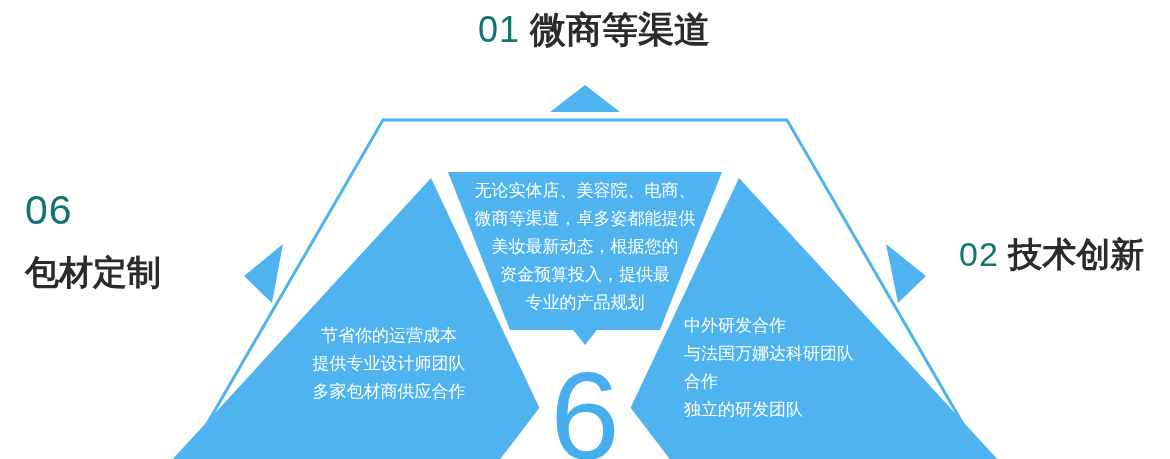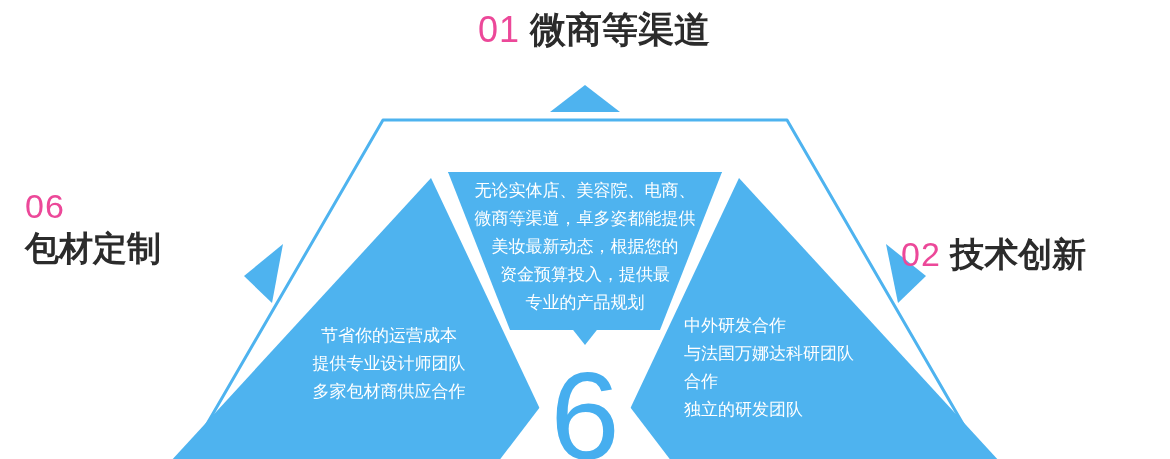--- a/index.html
+++ b/index.html
@@ -14,38 +14,38 @@
   #diagram{position:absolute;left:0;top:0;width:1170px;height:459px;}
 
   .label{
     position:absolute;
     white-space:nowrap;
     color:#2b2b2b;
     font-weight:700;
     line-height:1.22;
   }
   .label .num{
-    color:#ec4899;
+    color:#0f766e;
     font-weight:400;
     letter-spacing:1px;
   }
   #label-top{
     left:478px; top:8px;
     font-size:36px;
   }
   #label-right{
-    left:901px; top:234px;
+    left:959px; top:234px;
     font-size:34px;
   }
   #label-left{
     left:25px; top:186px;
     font-size:34px;
     line-height:1.18;
   }
-  #label-left .num{display:block;font-size:34px;margin-bottom:2px;}
+  #label-left .num{display:block;font-size:41px;margin-bottom:18px;}
   #label-left .l1,#label-left .l2{display:block;}
 
   .svgtext{
     fill:#ffffff;
     font-family:"Liberation Sans","DejaVu Sans",sans-serif;
     font-size:17px;
   }
   .bignum{
     fill:#46aeef;
     font-family:"Liberation Sans","DejaVu Sans",sans-serif;

